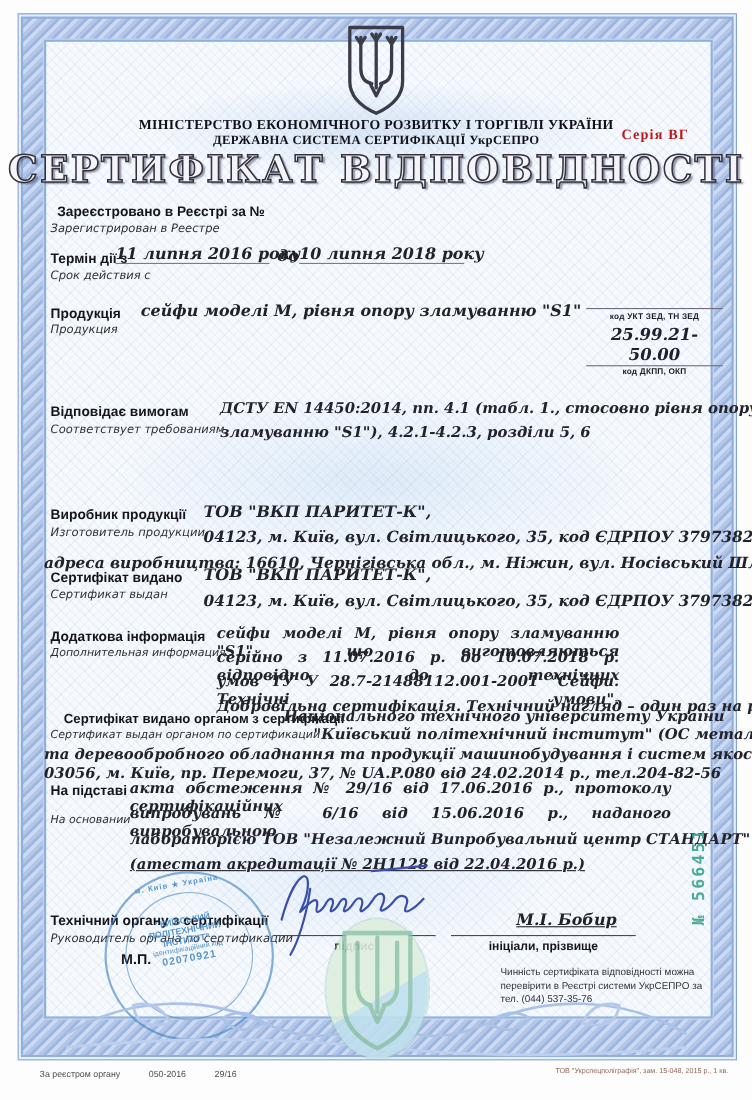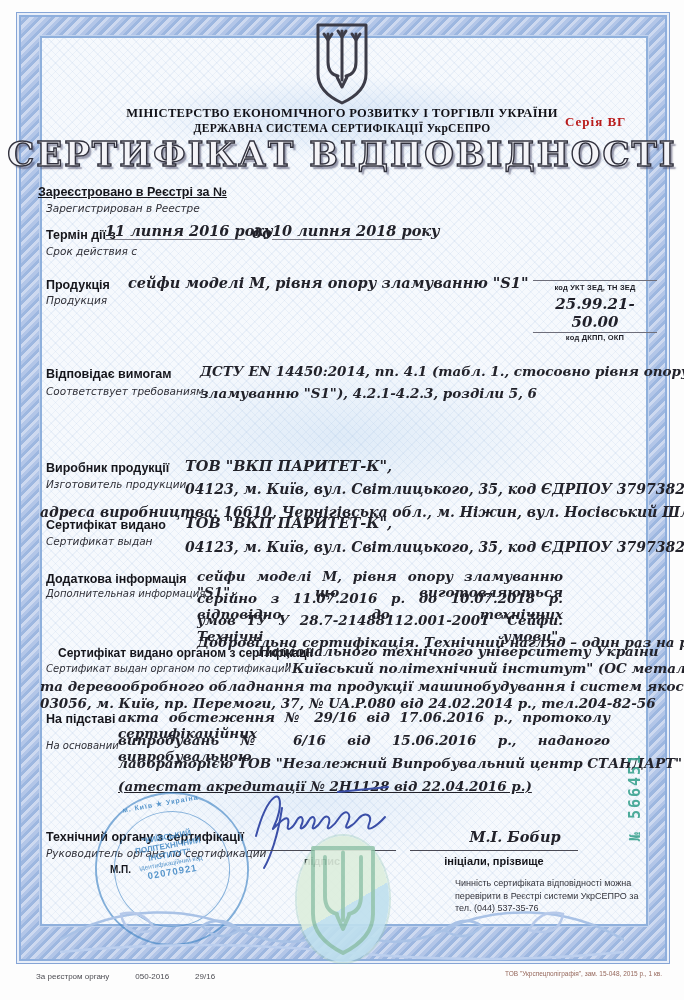--- a/index.html
+++ b/index.html
@@ -85,21 +85,21 @@
       <path d="M12 12 L16 18 L20 12 M26 9 L30 15 L34 9 M40 12 L44 18 L48 12"></path>
       <path d="M25 55 L30 65 L35 55"></path>
     </svg>
   </div>
 
   <div class="hdr hdr1">МІНІСТЕРСТВО ЕКОНОМІЧНОГО РОЗВИТКУ І ТОРГІВЛІ УКРАЇНИ</div>
   <div class="hdr hdr2">ДЕРЖАВНА СИСТЕМА СЕРТИФІКАЦІЇ УкрСЕПРО</div>
   <div class="series">Серія ВГ</div>
   <div class="doc-title">СЕРТИФІКАТ ВІДПОВІДНОСТІ</div>
 
-  <div class="lbl" style="left:38px;top:185px;text-decoration:underline;">Зареєстровано в Реєстрі за №</div>
+  <div class="lbl" style="left:52px;top:185px;">Зареєстровано в Реєстрі за №</div>
   <div class="lbl-ru" style="left:46px;top:202px;">Зарегистрирован в Реестре</div>
 
   <div class="lbl" style="left:46px;top:228px;">Термін дії з</div>
   <div class="val u" style="left:105px;top:222px;width:140px;">11 липня 2016 року</div>
   <div class="val" style="left:252px;top:224px;">до</div>
   <div class="val u" style="left:272px;top:222px;width:150px;">10 липня 2018 року</div>
   <div class="lbl-ru" style="left:46px;top:245px;">Срок действия с</div>
 
   <div class="lbl" style="left:46px;top:278px;">Продукція</div>
   <div class="val" style="left:128px;top:274px;">сейфи моделі М, рівня опору зламуванню "S1"</div>
@@ -157,25 +157,25 @@
     <svg width="190" height="100" viewBox="0 0 190 100" fill="none" stroke="#3b4fa8" stroke-width="2" stroke-linecap="round">
       <path d="M18 66 C30 22 46 16 41 42 C38 57 30 64 39 55 C47 47 52 45 50 55 C48 63 55 58 59 50 C63 44 67 48 63 56 C61 61 67 58 71 50 C75 44 79 48 75 56 C73 61 79 58 84 50 C88 44 94 46 90 56 C88 62 96 56 101 48 C107 38 115 42 109 54 C105 62 115 56 121 48 C127 42 135 44 131 54 C127 64 139 56 147 47"></path>
       <path d="M100 22 L150 17"></path>
       <path d="M44 38 C40 66 32 88 26 98"></path>
     </svg>
   </div>
 
   <div class="sigline" style="left:248px;top:838px;width:148px;"></div>
   <div class="caption" style="left:248px;top:855px;width:148px;">підпис</div>
 
-  <div class="val" style="left:430px;top:828px;width:170px;text-align:center;">М.І. Бобир</div>
+  <div class="val" style="left:430px;top:828px;width:170px;text-align:center;text-decoration:underline;">М.І. Бобир</div>
   <div class="sigline" style="left:410px;top:838px;width:168px;"></div>
   <div class="caption" style="left:410px;top:855px;width:168px;">ініціали, прізвище</div>
 
-  <div class="lbl" style="left:110px;top:864px;font-size:10px;">М.П.</div>
+  <div class="lbl" style="left:110px;top:864px;font-size:13px;">М.П.</div>
 
   <div class="stamp">
     <div class="inner"></div>
     <div class="ring-top">м. Київ ★ Україна</div>
     <div class="ctr">
       <div class="l">"КИЇВСЬКИЙ</div>
       <div class="l">ПОЛІТЕХНІЧНИЙ</div>
       <div class="l">ІНСТИТУТ"</div>
       <div class="s">ідентифікаційний код</div>
       <div class="c">02070921</div>

